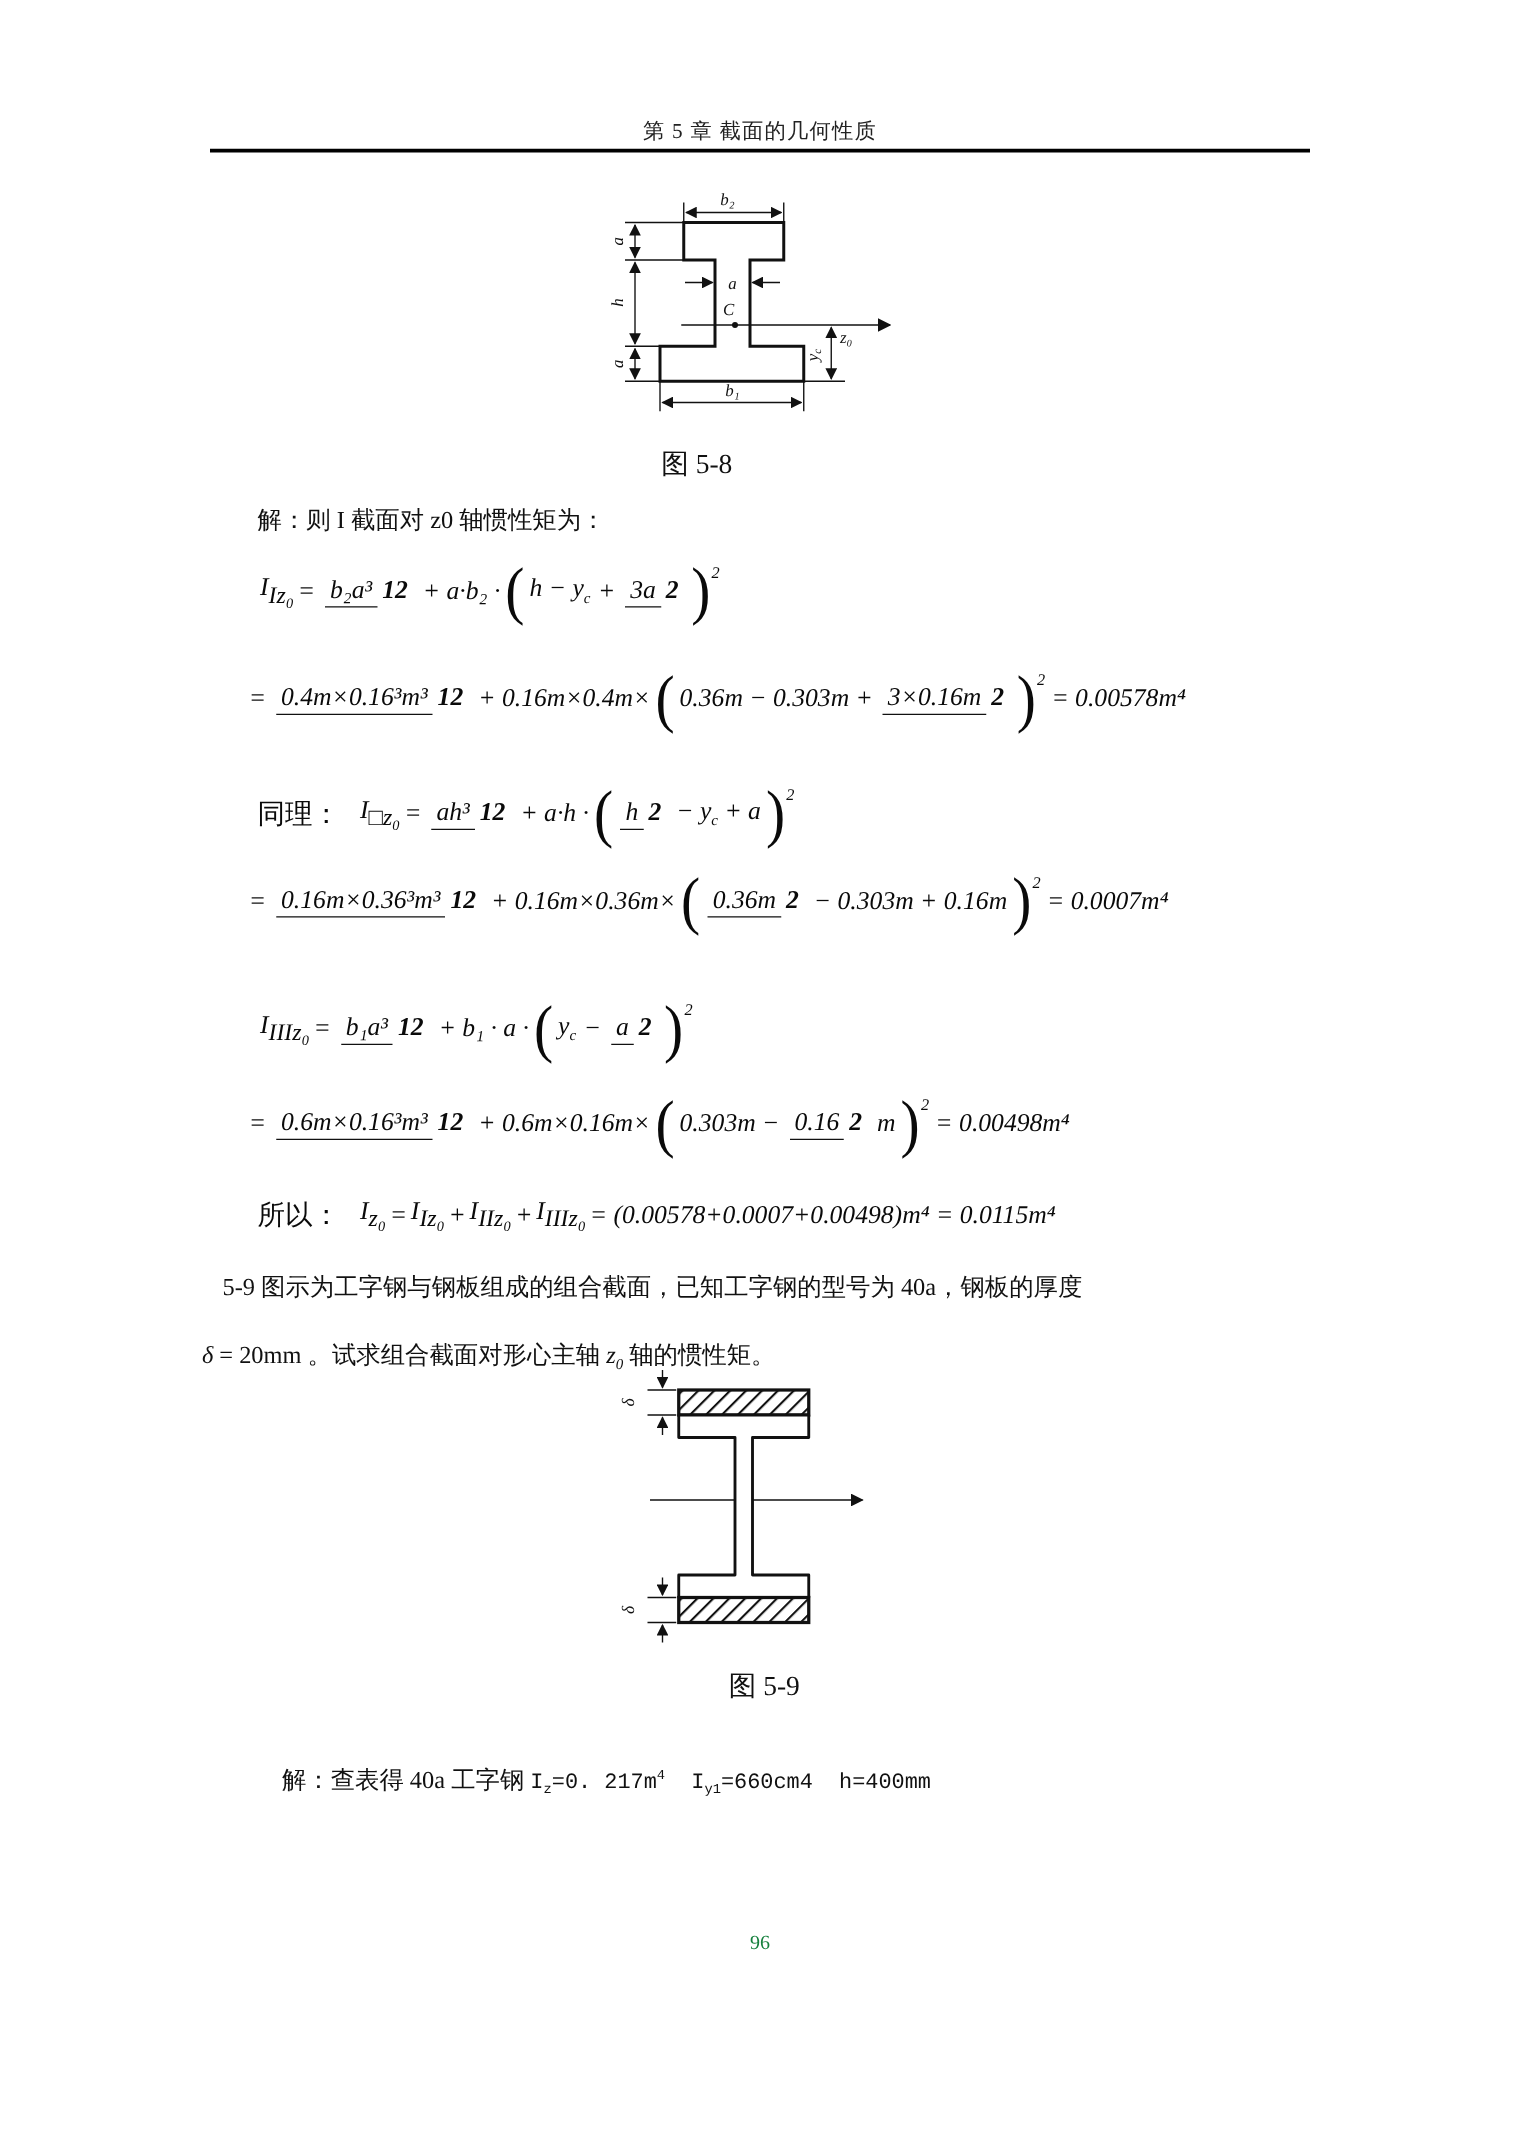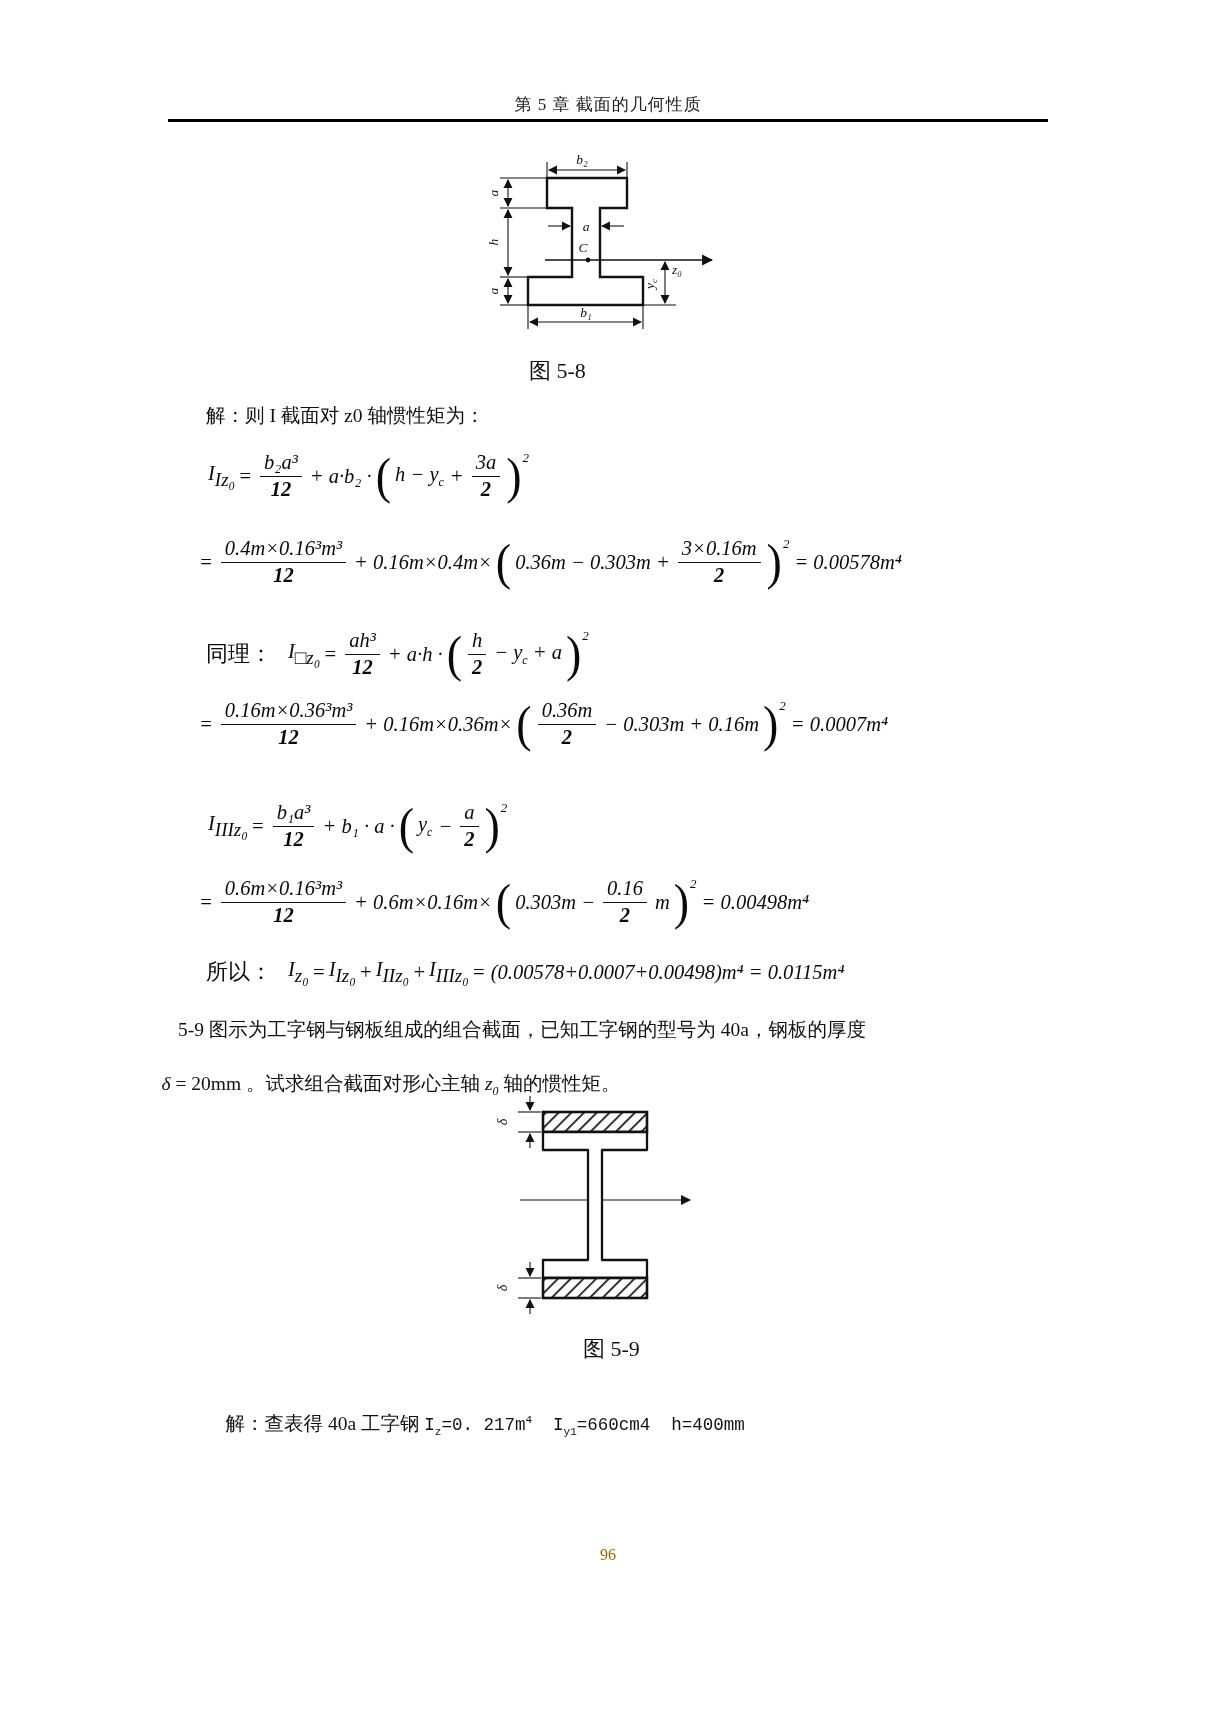--- a/index.html
+++ b/index.html
@@ -3,27 +3,27 @@
 <meta charset="utf-8">
 <style>
   html,body{margin:0;padding:0;background:#fff;}
   .page{position:relative;width:1216px;height:1719px;background:#ffffff;
         font-family:"Liberation Serif",serif;color:#111;overflow:hidden;}
   .hdr{position:absolute;top:93px;left:0;right:0;text-align:center;
        font-size:17px;color:#222;letter-spacing:1px;}
   .rule{position:absolute;left:168px;top:119px;width:880px;height:3px;background:#000;}
   .text{position:absolute;font-size:19.5px;white-space:pre;}
   .cap{position:absolute;font-size:22px;}
-  .pageno{position:absolute;top:1546px;left:0;right:0;text-align:center;font-size:16px;color:#a16207;}
+  .pageno{position:absolute;top:1546px;left:0;right:0;text-align:center;font-size:16px;color:#15803d;}
   .math{position:absolute;display:flex;align-items:center;
         font-size:20.5px;font-style:italic;color:#0a0a0a;}
   .math .cjk{font-style:normal;margin-right:16px;font-size:22px;}
   .tok{margin:0 3px;white-space:pre;}
   .lhs{white-space:pre;}
-  .frac{display:inline-flex;flex-direction:column;align-items:center;margin:0 5px;text-align:center;line-height:1.25;}
+  .frac{display:inline-flex;flex-direction:row;align-items:center;margin:0 5px;text-align:center;line-height:1.25;}
   .frac .num{border-bottom:1.5px solid #111;padding:0 4px;}
   .frac .den{padding:0 4px;font-weight:bold;}
   .bigp{font-style:normal;font-size:46px;font-weight:400;transform:scaleY(1.12);
         margin:0 1px;line-height:1;}
   .pow{font-size:13px;align-self:flex-start;margin:0 2px 0 0;}
   .ssub{font-size:19px;vertical-align:-6px;font-style:italic;}
   sub.csub{font-size:12px;font-style:italic;}
   .it{font-style:italic;}
   .mono{font-family:"Liberation Mono",monospace;font-size:17.5px;white-space:pre;}
   .mono sub,.mono sup{font-size:11px;}

